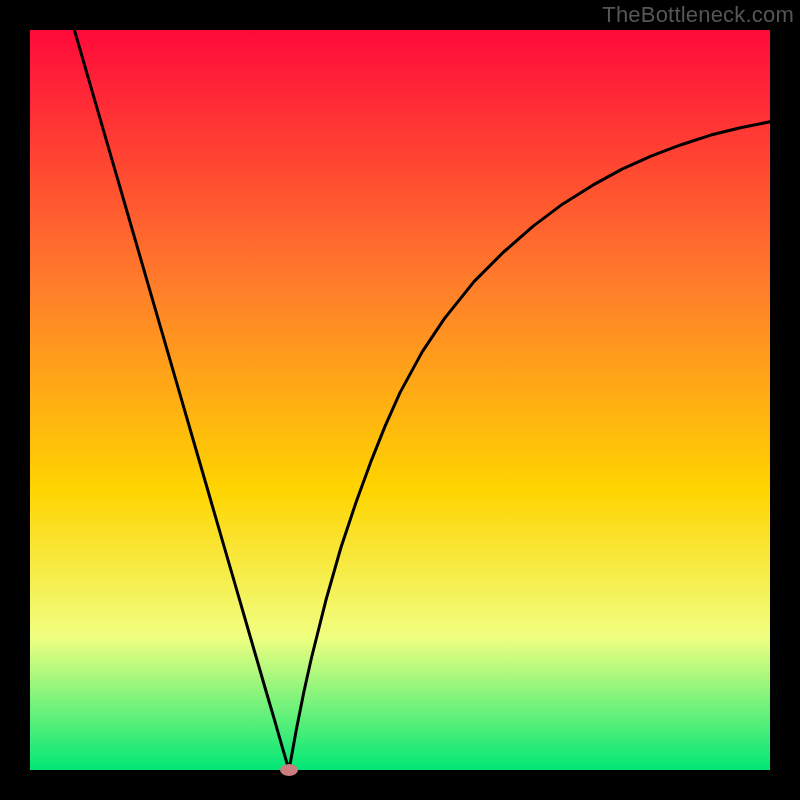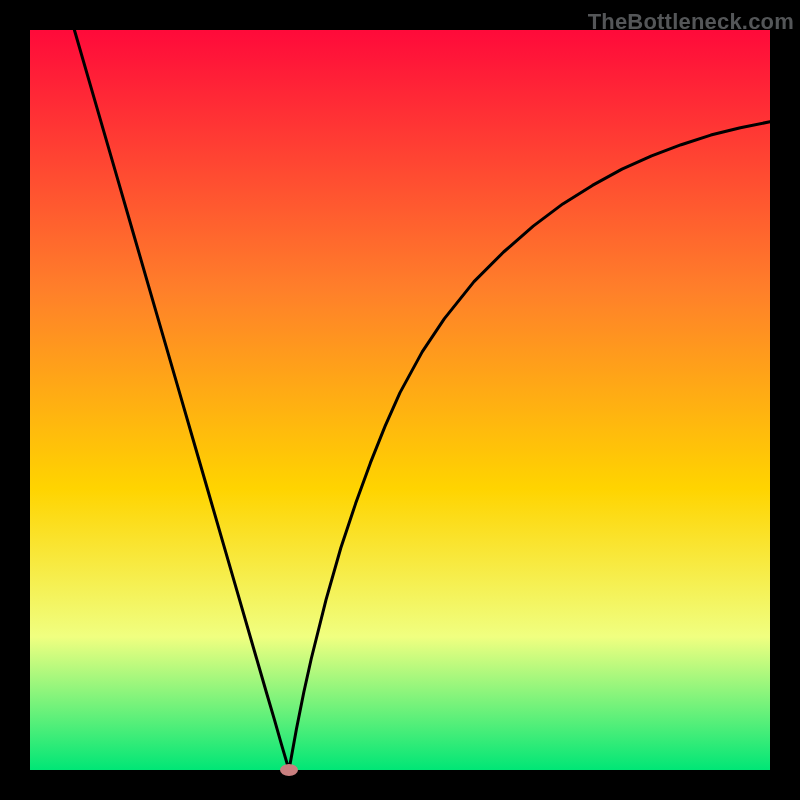--- a/index.html
+++ b/index.html
@@ -1,25 +1,25 @@
 <!DOCTYPE html>
 <html><head>
 <meta charset="utf-8">
 <style>
   * { margin: 0; padding: 0; box-sizing: border-box; }
   html, body { width: 800px; height: 800px; overflow: hidden; background: #000; }
   .container { width: 800px; height: 800px; position: relative; background: #000; }
   .attribution {
     position: absolute;
-    top: 9px;
+    top: 2px;
     right: 6px;
     font-family: Arial, Helvetica, sans-serif;
     font-size: 22px;
     color: #545658;
-    font-weight: 700;
+    font-weight: 400;
     letter-spacing: 0.2px;
   }
   .plot-svg {
     position: absolute;
     left: 0;
     top: 0;
     width: 800px;
     height: 800px;
   }
 </style>

